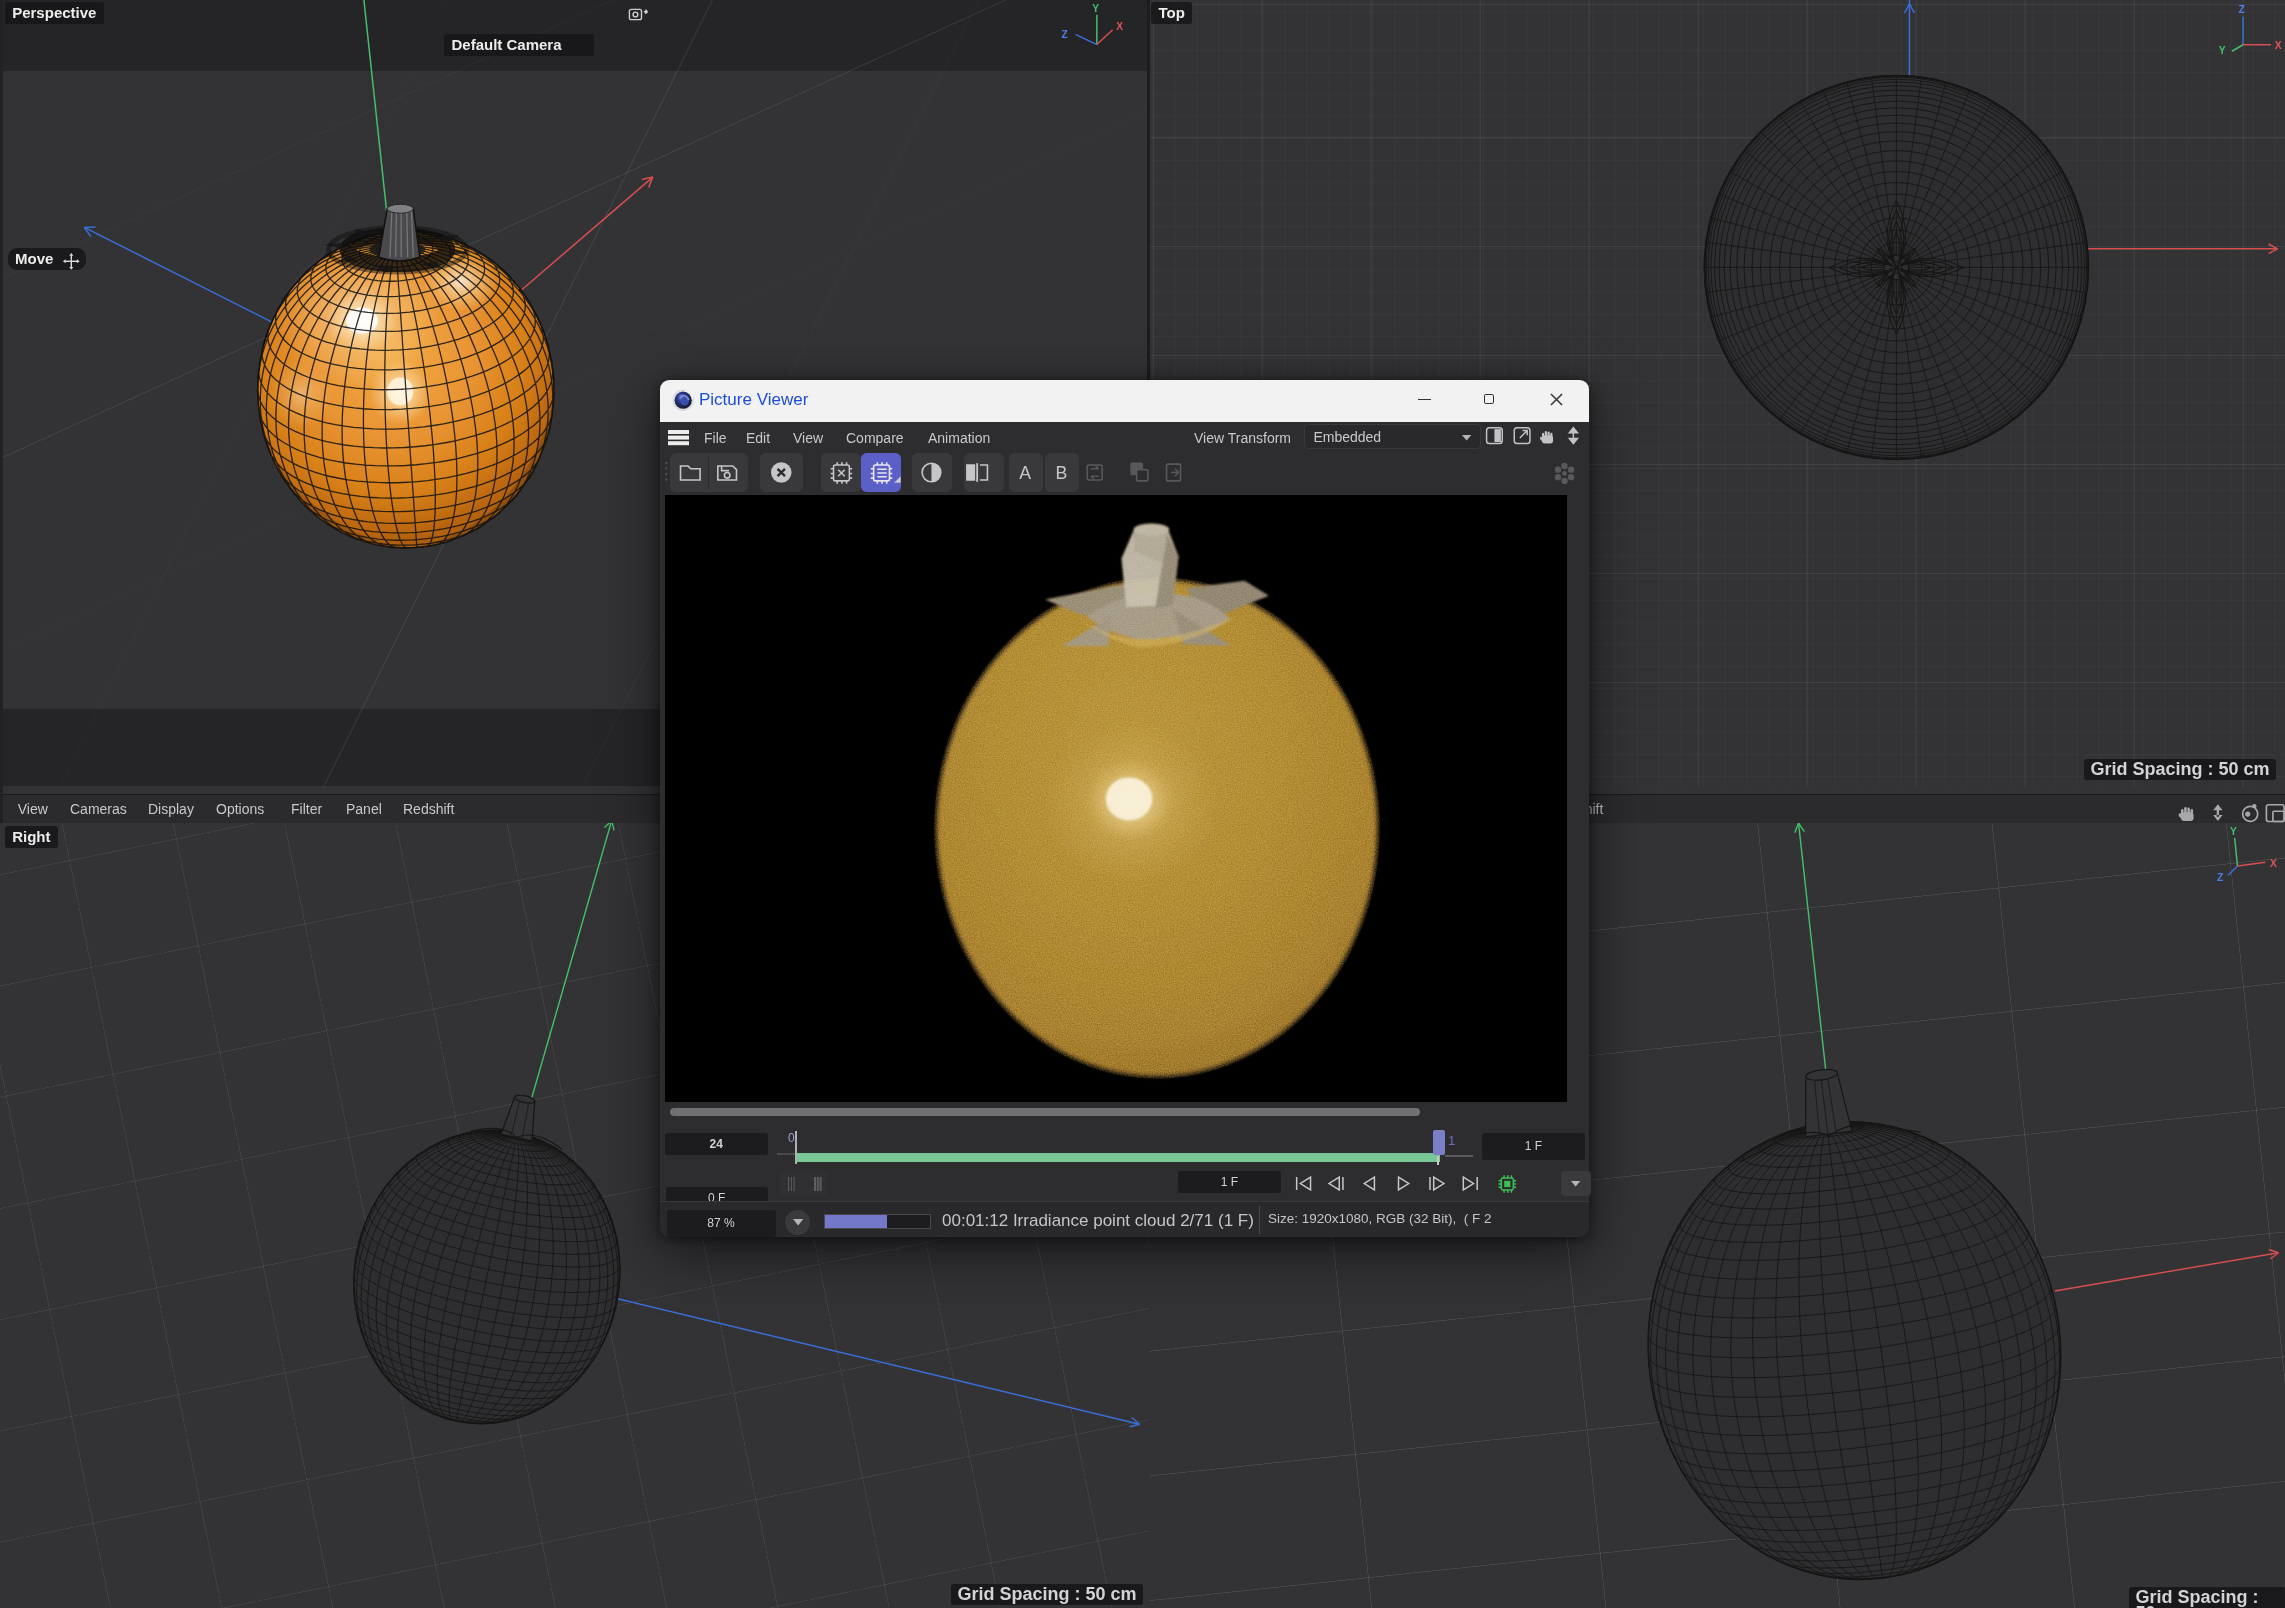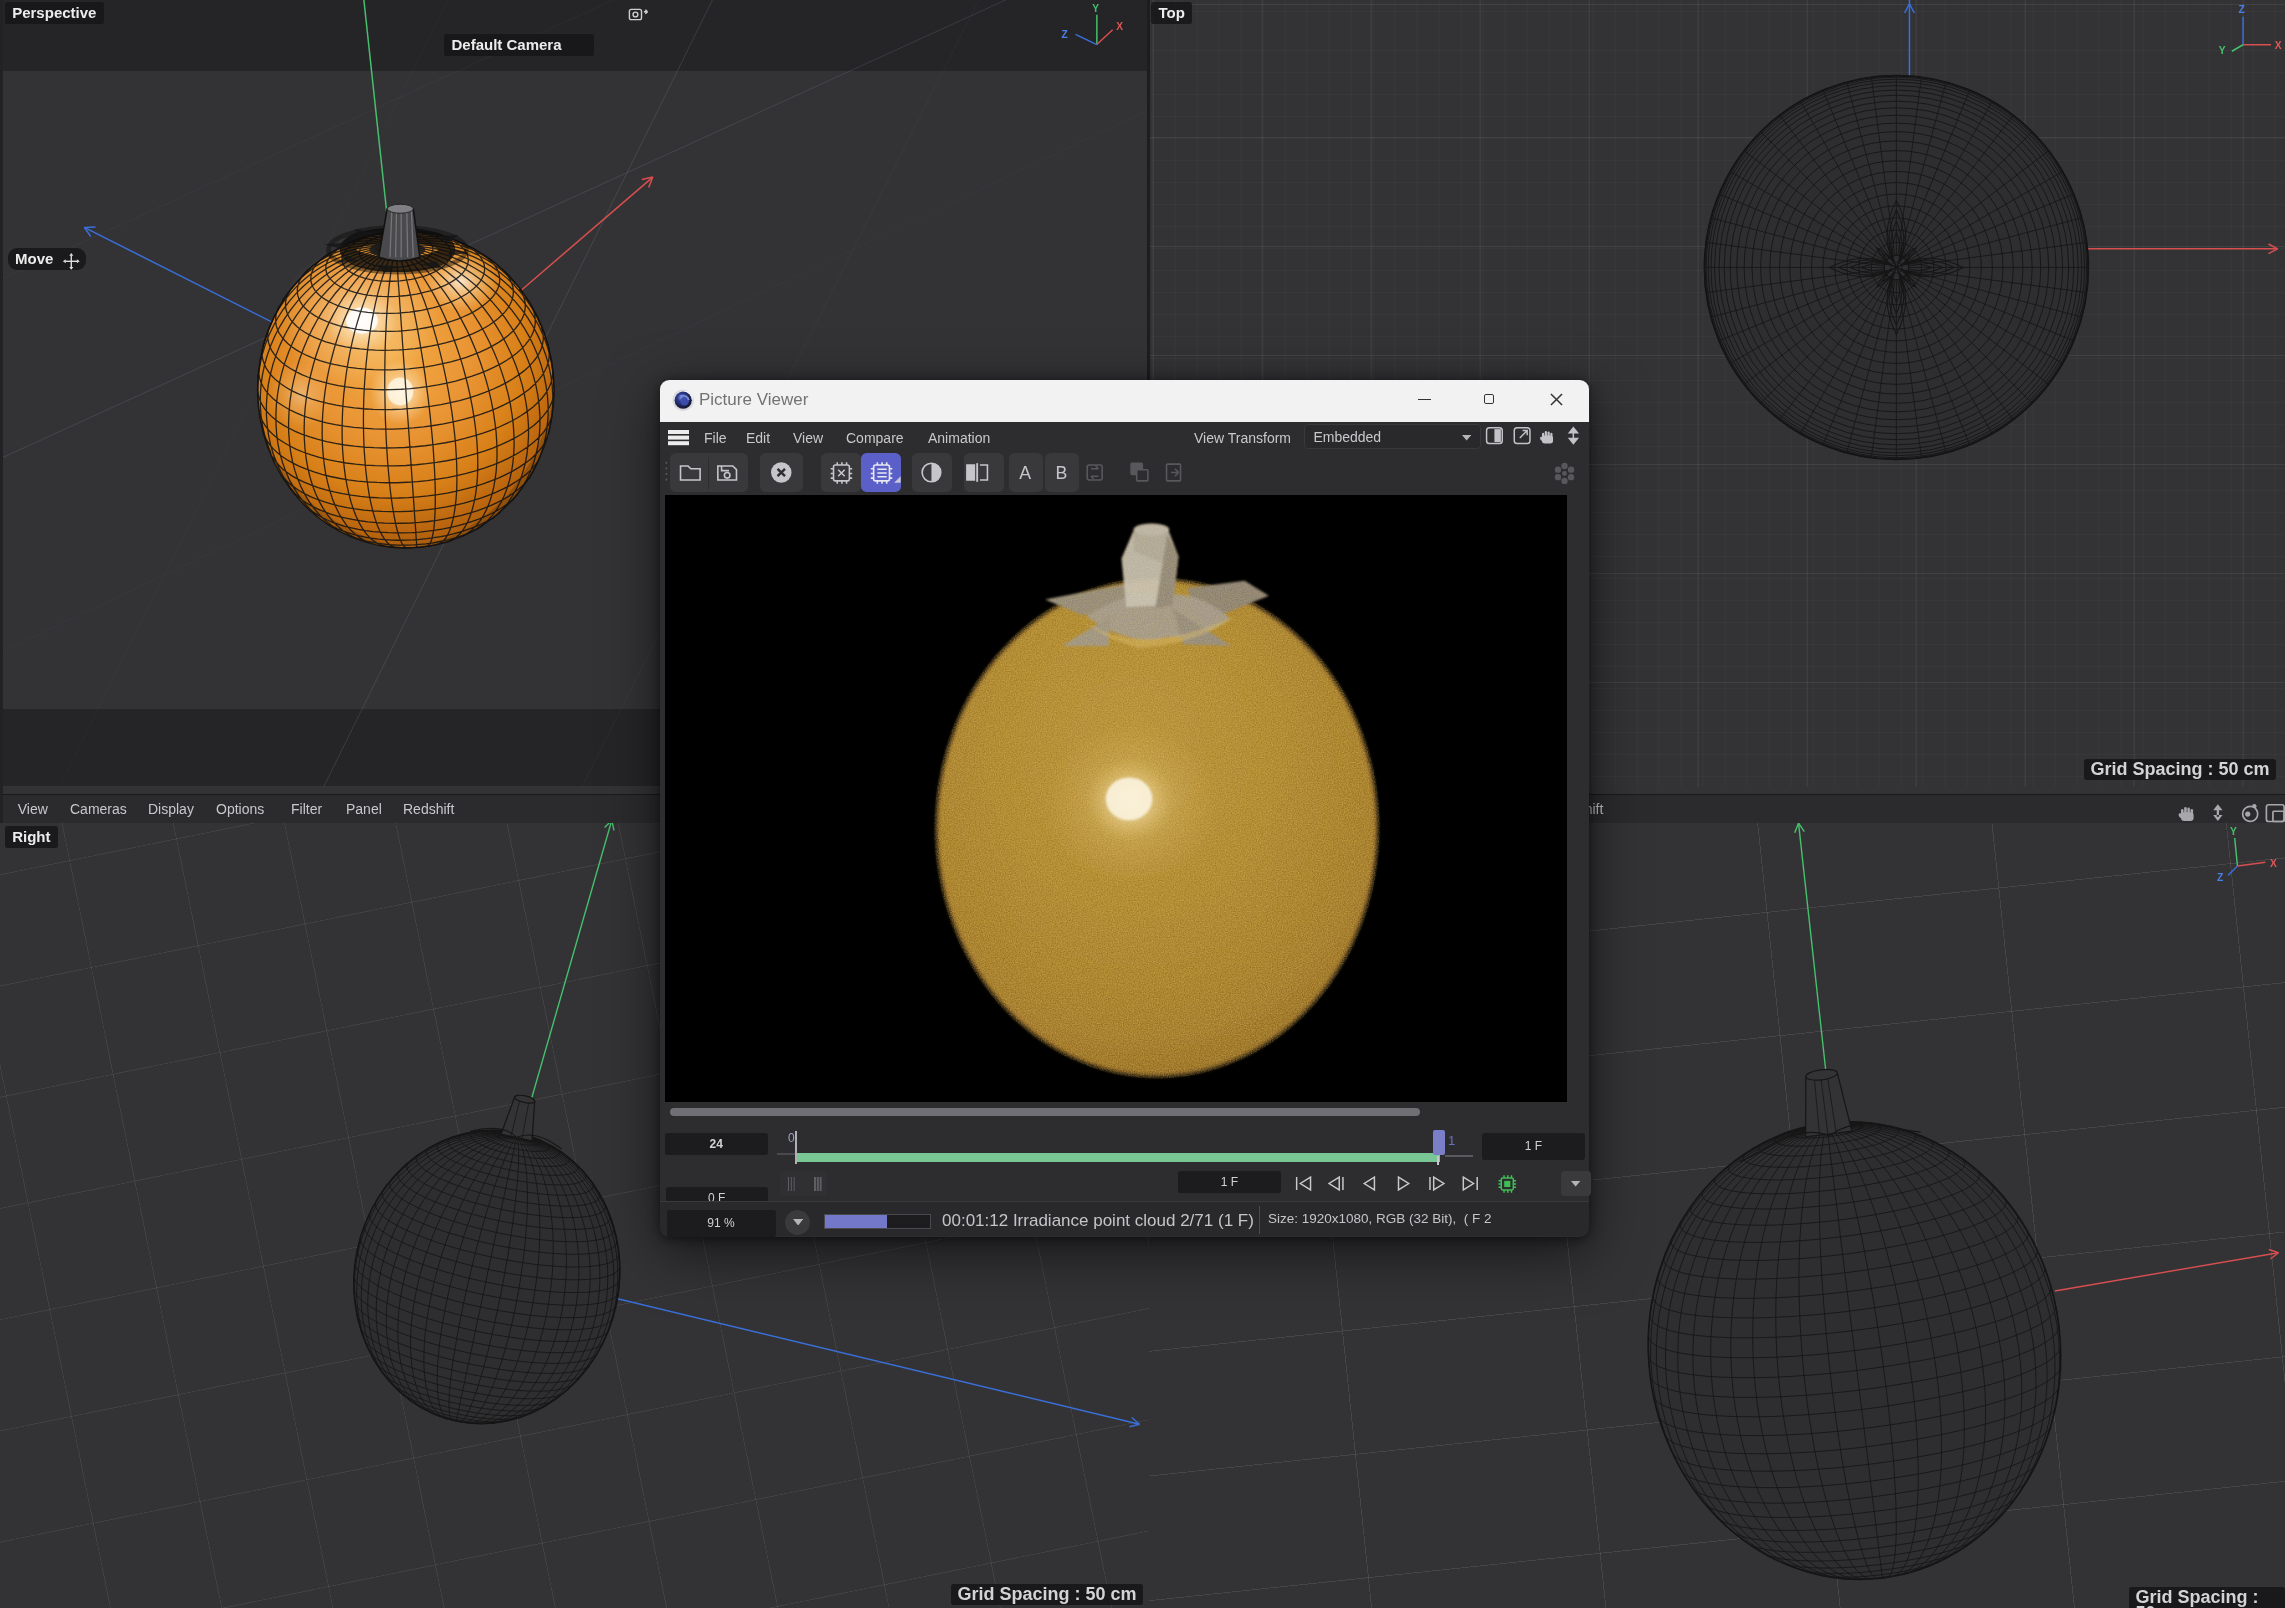--- a/index.html
+++ b/index.html
@@ -262,21 +262,21 @@
         <stop offset="75%" stop-color="#1b2046"></stop>
             <stop offset="100%" stop-color="#11142c"></stop>
       </radialGradient>
         </defs>
       <circle cx="12" cy="12" r="11.5" fill="#d9dade"></circle>
       <circle cx="12" cy="12" r="9.2" fill="url(#c4d)"></circle>
       <path d="M12 2.5 A 9.5 9.5 0 0 1 21.5 12 A 7 7 0 0 0 12 2.5 Z" fill="#f2f3f5"></path>
       <circle cx="13.5" cy="13" r="4.6" fill="#3c50b0" opacity="0.9"></circle>
       <path d="M9 8 A 6 6 0 0 1 18 12" fill="none" stroke="#7a8cd8" stroke-width="2"></path>
     </svg>
-    <div class="abs" style="left:39px;top:10.3px;font-size:17px;color:#737373;">Picture Viewer</div>
+    <div class="abs" style="left:39px;top:10.3px;font-size:17px;color:#1d4ed8;">Picture Viewer</div>
     <div class="abs" style="left:758px;top:18.6px;width:13px;height:1.9px;background:#333;"></div>
     <div class="abs" style="left:824px;top:14px;width:10.3px;height:10.3px;border:1.5px solid #333;border-radius:1.9px;"></div>
     <svg class="abs" width="13" height="13" style="left:890px;top:13px" stroke="#333" stroke-width="1.6" viewBox="0 0 14 14">
       <line x1="1" y1="1" x2="13" y2="13"></line>
         <line x1="13" y1="1" x2="1" y2="13"></line>
       </svg>
   </div>
 
   <div class="abs" style="left:0;top:42px;width:929px;height:29px;background:#2d2d2f;color:#c9c9cc;font-size:14px;">
     <div class="abs" style="left:8.4px;top:8.4px;width:20.5px;height:3.4px;background:#ededed;box-shadow:0 5.6px 0 #ededed, 0 11.2px 0 #ededed;"></div>
@@ -467,21 +467,21 @@
       <rect x="231" y="11.5" width="5" height="5" fill="#3fbf55"></rect>
       </g>
   </svg>
   <div class="abs" style="left:901px;top:791px;width:30px;height:25px;background:#3a3a3d;border-radius:3.7px;">
     <svg width="9.3" height="5.6" style="position:absolute;left:10.3px;top:10.3px" viewBox="0 0 10 6">
         <path d="M0 0 L10 0 L5 6 Z" fill="#b5b5b8"></path>
       </svg>
   </div>
 
   <div class="abs" style="left:0;top:821px;width:929px;height:35px;background:#29292c;border-top:0.9px solid #3a3a3d;border-radius:0 0 9.3px 9.3px;">
-    <div class="field" style="left:6.5px;top:7.5px;width:109px;height:27px;line-height:27px;">91 %</div>
+    <div class="field" style="left:6.5px;top:7.5px;width:109px;height:27px;line-height:27px;">87 %</div>
     <div class="abs" style="left:125px;top:7.5px;width:25px;height:25px;background:#3a3a3d;border-radius:13px;">
       <svg width="10.3" height="6.5" style="position:absolute;left:7.5px;top:9.3px" viewBox="0 0 11 7">
           <path d="M0 0 L11 0 L5.5 7 Z" fill="#b5b5b8"></path>
         </svg>
     </div>
     <div class="abs" style="left:164px;top:12px;width:107px;height:15px;background:#1d1d20;border:0.9px solid #4a4a4e;">
       <div class="abs" style="left:0;top:0;width:62px;height:13px;background:#7478c8;"></div>
     </div>
     <div class="abs" style="left:282px;top:9.3px;font-size:17px;color:#c5c5c8;">00:01:12 Irradiance point cloud 2/71 (1 F)</div>
     <div class="abs" style="left:599px;top:3.7px;width:0.9px;height:28px;background:#4a4a4e;"></div>

